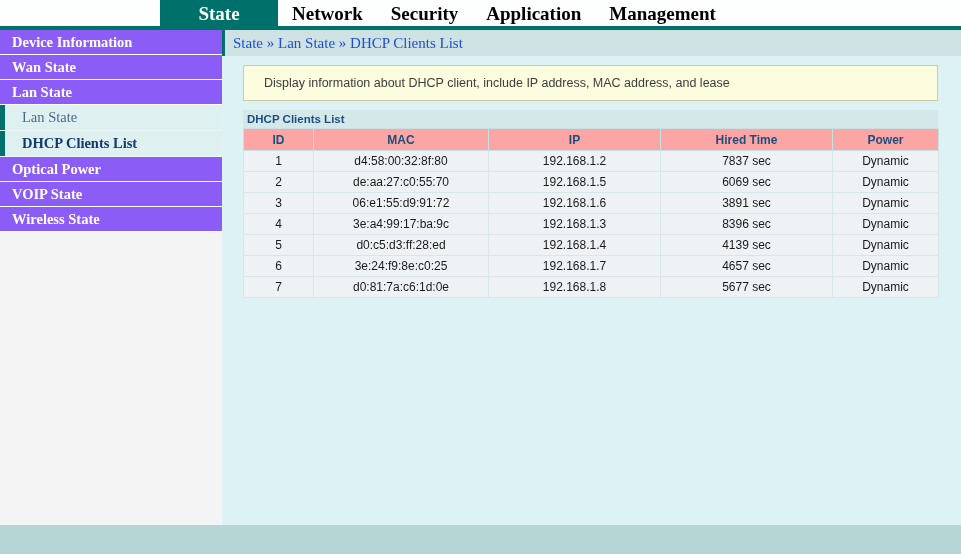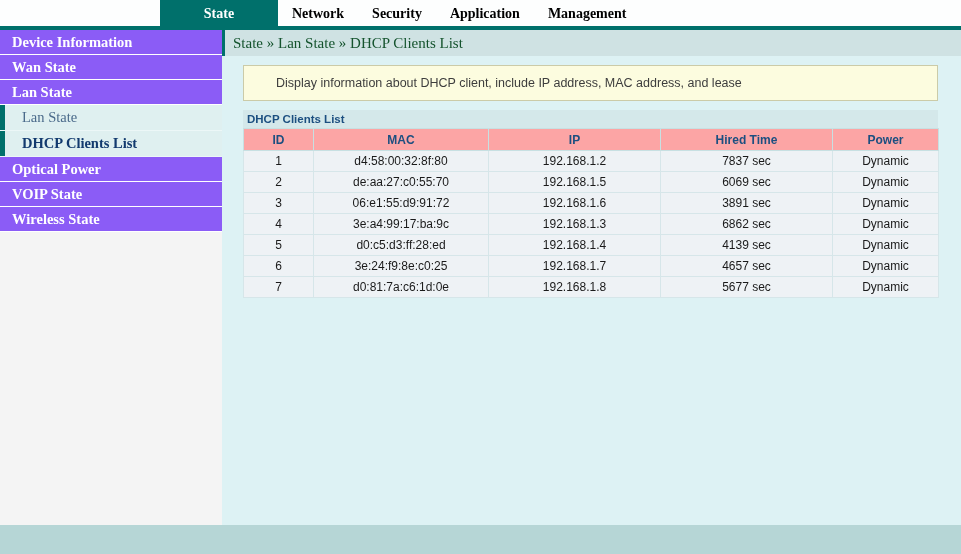--- a/index.html
+++ b/index.html
@@ -44,21 +44,21 @@
   }
   .nav-spacer { width: 160px; }
   .nav-item {
     display: flex;
     align-items: center;
     justify-content: center;
     height: 28px;
     padding: 0 14px;
     font-family: "Liberation Serif", serif;
     font-weight: bold;
-    font-size: 14px;
+    font-size: 19px;
     color: #000000;
     white-space: nowrap;
     cursor: pointer;
   }
   .nav-item.active {
     background: #00706b;
     color: #ffffff;
     min-width: 90px;
   }
 
@@ -126,21 +126,21 @@
     background: #ddf2f4;
   }
   .breadcrumb {
     position: absolute;
     left: 0; top: 0;
     width: 739px;
     height: 26px;
     background: #cfe2e3;
     font-family: "Liberation Serif", serif;
     font-size: 15px;
-    color: #14532d;
+    color: #1d4ed8;
     display: flex;
     align-items: center;
     padding-left: 11px;
     box-sizing: border-box;
   }
   .breadcrumb-edge {
     position: absolute;
     left: 0; top: 0;
     width: 3px;
     height: 26px;
@@ -150,21 +150,21 @@
   .notice {
     position: absolute;
     left: 21px; top: 35px;
     width: 695px;
     height: 36px;
     background: #fcfcdf;
     border: 1px solid #cbcba8;
     box-sizing: border-box;
     display: flex;
     align-items: center;
-    padding-left: 32px;
+    padding-left: 20px;
     font-size: 12.5px;
     color: #3d3d3d;
   }
 
   .panel {
     position: absolute;
     left: 21px; top: 80px;
     width: 695px;
   }
   .panel-title {
@@ -322,21 +322,21 @@
               <td>3</td>
               <td>06:e1:55:d9:91:72</td>
               <td>192.168.1.6</td>
               <td>3891 sec</td>
               <td>Dynamic</td>
             </tr>
             <tr>
               <td>4</td>
               <td>3e:a4:99:17:ba:9c</td>
               <td>192.168.1.3</td>
-              <td>6862 sec</td>
+              <td>8396 sec</td>
               <td>Dynamic</td>
             </tr>
             <tr>
               <td>5</td>
               <td>d0:c5:d3:ff:28:ed</td>
               <td>192.168.1.4</td>
               <td>4139 sec</td>
               <td>Dynamic</td>
             </tr>
             <tr>

